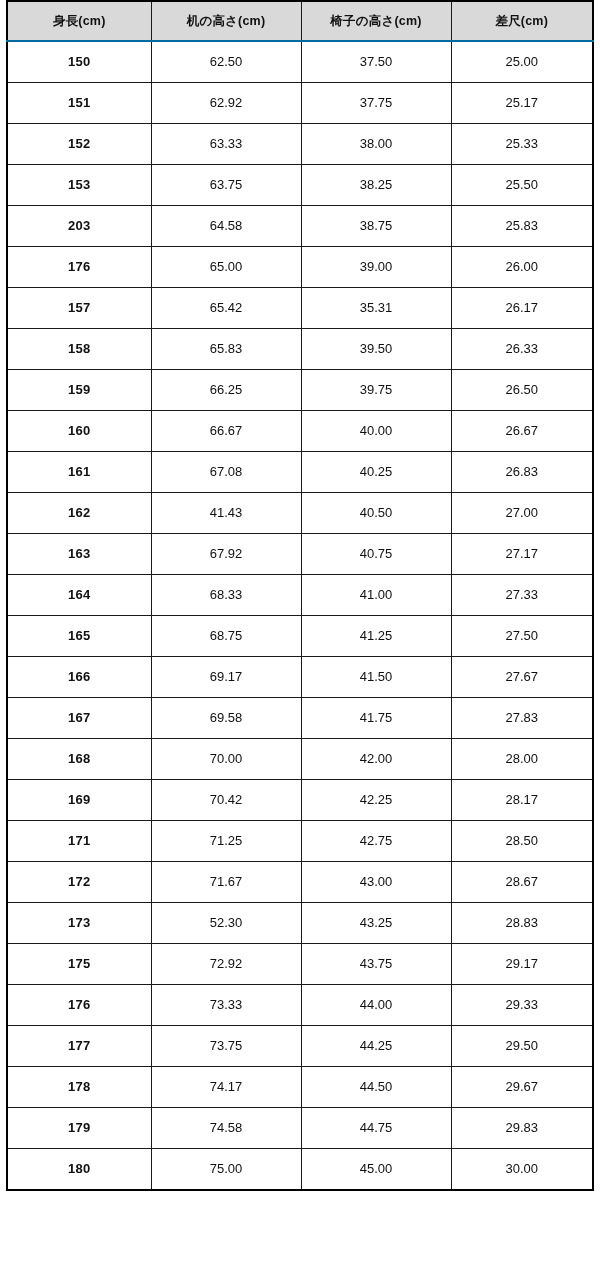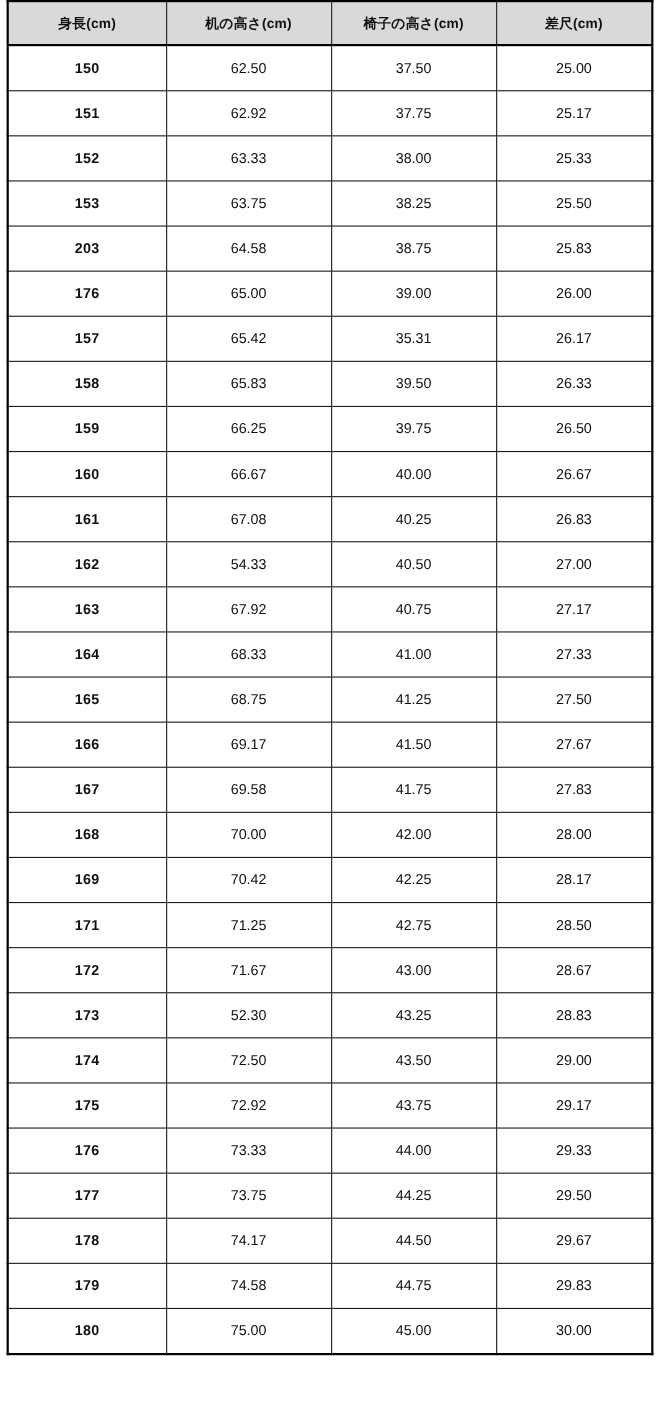--- a/index.html
+++ b/index.html
@@ -49,21 +49,21 @@
     overflow: hidden;
     white-space: nowrap;
   }
 
   table.size-table thead th {
     height: 38px;
     background: #d9d9d9;
     font-size: 12.5px;
     font-weight: bold;
     letter-spacing: 0.2px;
-    border-bottom: 2px solid #000000;
+    border-bottom: 2px solid #0369a1;
   }
 
   table.size-table tbody td {
     height: 40px;
     background: #ffffff;
     font-size: 13px;
     font-weight: normal;
   }
 
   table.size-table tbody td.col-height {
@@ -154,21 +154,21 @@
           <td class="col-diff">26.67</td>
         </tr>
         <tr>
           <td class="col-height">161</td>
           <td class="col-desk">67.08</td>
           <td class="col-chair">40.25</td>
           <td class="col-diff">26.83</td>
         </tr>
         <tr>
           <td class="col-height">162</td>
-          <td class="col-desk">54.33</td>
+          <td class="col-desk">41.43</td>
           <td class="col-chair">40.50</td>
           <td class="col-diff">27.00</td>
         </tr>
         <tr>
           <td class="col-height">163</td>
           <td class="col-desk">67.92</td>
           <td class="col-chair">40.75</td>
           <td class="col-diff">27.17</td>
         </tr>
         <tr>
@@ -219,26 +219,20 @@
           <td class="col-chair">43.00</td>
           <td class="col-diff">28.67</td>
         </tr>
         <tr>
           <td class="col-height">173</td>
           <td class="col-desk">52.30</td>
           <td class="col-chair">43.25</td>
           <td class="col-diff">28.83</td>
         </tr>
         <tr>
-          <td class="col-height">174</td>
-          <td class="col-desk">72.50</td>
-          <td class="col-chair">43.50</td>
-          <td class="col-diff">29.00</td>
-        </tr>
-        <tr>
           <td class="col-height">175</td>
           <td class="col-desk">72.92</td>
           <td class="col-chair">43.75</td>
           <td class="col-diff">29.17</td>
         </tr>
         <tr>
           <td class="col-height">176</td>
           <td class="col-desk">73.33</td>
           <td class="col-chair">44.00</td>
           <td class="col-diff">29.33</td>

